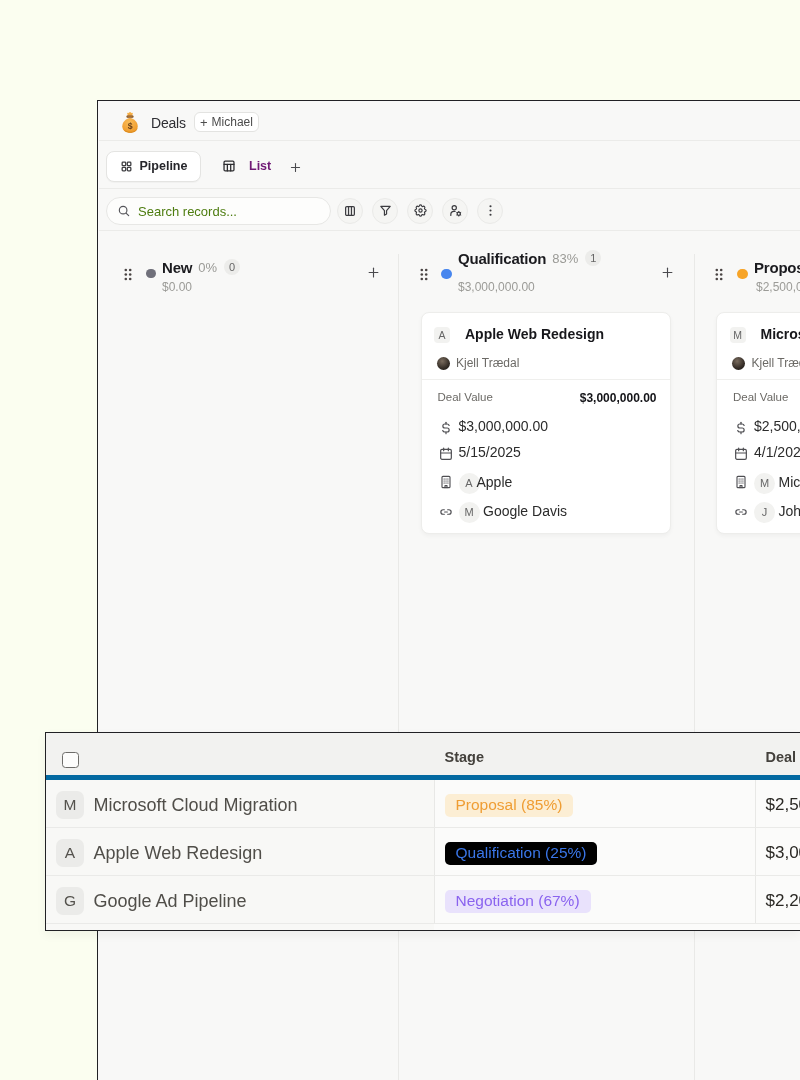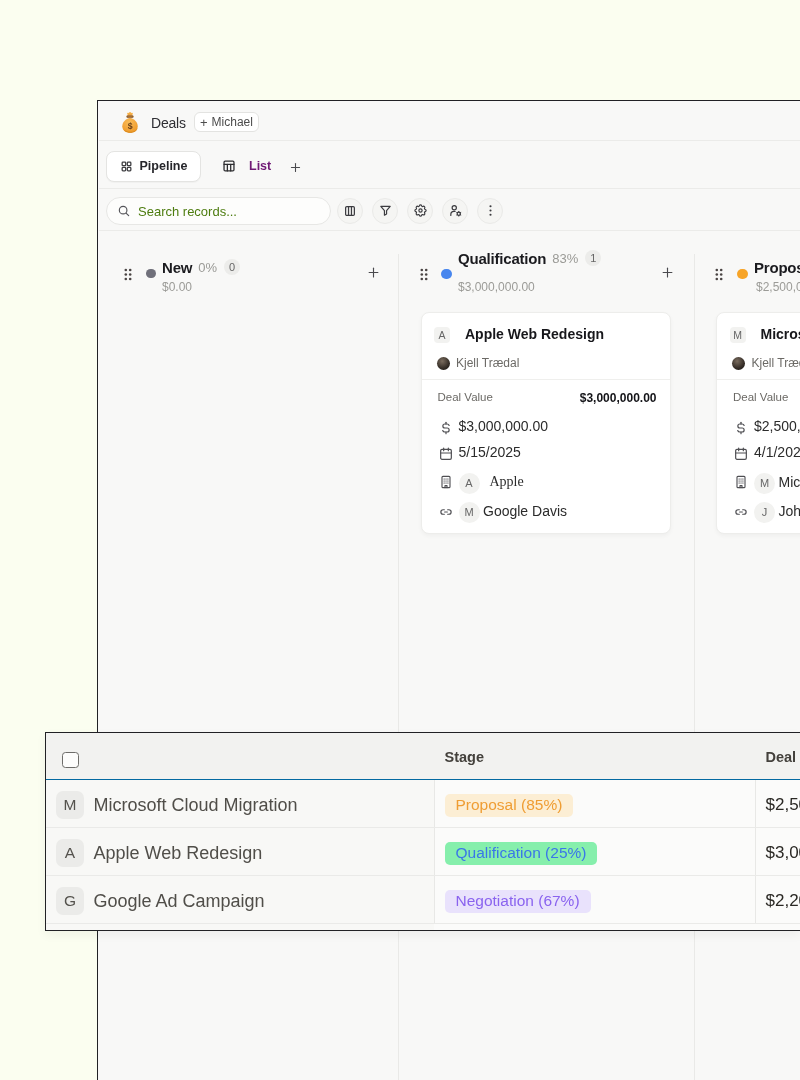--- a/index.html
+++ b/index.html
@@ -55,21 +55,21 @@
   .fld-value-b { font-size:12px; font-weight:700; color:#141418; }
   .fld-txt { font-size:14px; color:#2b2b2b; }
   .chip-rd { width:21px; height:21px; border-radius:50%; background:#f2f2f0; color:#666;
       font-size:11px; display:flex; align-items:center; justify-content:center; }
 
   
   .tbl { position:absolute; left:45px; top:732px; width:755px; height:198.5px;
       background:#fbfbfa; border:1.5px solid #212125; border-right:none; z-index:20;
       box-shadow:0 4px 10px rgba(0,0,0,.05); }
   .tbl-head { position:absolute; left:0; top:0; width:100%; height:46.5px; background:#f2f2f0;
-      border-bottom:1px solid #0369a1; }
+      border-bottom:5px solid #0369a1; }
   .tbl-row { position:absolute; left:0; width:100%; height:48px; border-bottom:1px solid #eaeae8; }
   .namecol { position:absolute; left:0; top:0; height:100%; width:388px; background:#f8f8f6; }
   .tbl-vline { position:absolute; top:46.5px; width:1px; height:144px; background:#e8e8e6; }
   .rowchip { position:absolute; width:28px; height:28px; border-radius:7px; background:#ebebe9;
       color:#54524d; font-size:15.5px; font-weight:500; display:flex; align-items:center; justify-content:center; }
   .rowname { position:absolute; font-size:18px; color:#504e49; white-space:nowrap; }
   .rowval { position:absolute; font-size:17px; font-weight:500; color:#2b2925; white-space:nowrap; }
   .pill { position:absolute; height:23.5px; border-radius:5px; padding:0 11px; font-size:15.5px; font-weight:500; white-space:nowrap;
       display:flex; align-items:center; }
   .checkbox { position:absolute; left:16px; top:18.5px; width:16.5px; height:16.5px; border-radius:3.5px;
@@ -282,21 +282,21 @@
       <line x1="9" y1="10.5" x2="9.5" y2="10.5"></line>
         <line x1="11.8" y1="10.5" x2="12.3" y2="10.5"></line>
         <line x1="14.6" y1="10.5" x2="15.1" y2="10.5"></line>
       <line x1="9" y1="13.5" x2="9.5" y2="13.5"></line>
         <line x1="11.8" y1="13.5" x2="12.3" y2="13.5"></line>
         <line x1="14.6" y1="13.5" x2="15.1" y2="13.5"></line>
       <path d="M10.5 20.5 v-3 h3 v3"></path>
     </svg>
   </div>
   <div class="chip-rd abs" style="left:37px; top:160px;">A</div>
-  <div class="fld-txt abs" style="left:68px; top:161.5px;font-family:Liberation Serif, serif;">Apple</div>
+  <div class="fld-txt abs" style="left:55px; top:161.5px;">Apple</div>
 
   <div class="abs" style="left:16px; top:191px;">
     <svg width="16" height="16" viewBox="0 0 24 24" fill="none" stroke="#4f4f53" stroke-width="1.8" stroke-linecap="round">
       <path d="M10 12 h4"></path>
       <path d="M14.5 8.6 h1.8 a3.4 3.4 0 0 1 0 6.8 h-1.8"></path>
       <path d="M9.5 8.6 h-1.8 a3.4 3.4 0 0 0 0 6.8 h1.8"></path>
     </svg>
   </div>
   <div class="chip-rd abs" style="left:37px; top:189px;">M</div>
   <div class="fld-txt abs" style="left:61.5px; top:190.5px;">Google Davis</div>
@@ -370,22 +370,22 @@
 
   <div class="tbl-row" style="top:46.5px;">
     <div class="rowchip" style="left:10px; top:11px;">M</div>
     <div class="rowname" style="left:47.5px; top:15.5px;">Microsoft Cloud Migration</div>
     <div class="pill" style="left:398.5px; top:14px; background:#fceed4; color:#ef9d33;">Proposal (85%)</div>
     <div class="rowval" style="left:719.5px; top:15.5px;">$2,500,000.00</div>
   </div>
   <div class="tbl-row" style="top:94.5px;">
     <div class="rowchip" style="left:10px; top:11px;">A</div>
     <div class="rowname" style="left:47.5px; top:15.5px;">Apple Web Redesign</div>
-    <div class="pill" style="left:398.5px; top:14px; background:#86efac; color:#3a76e8;">Qualification (25%)</div>
+    <div class="pill" style="left:398.5px; top:14px; background:#000000; color:#3a76e8;">Qualification (25%)</div>
     <div class="rowval" style="left:719.5px; top:15.5px;">$3,000,000.00</div>
   </div>
   <div class="tbl-row" style="top:142.5px;">
     <div class="rowchip" style="left:10px; top:11px;">G</div>
-    <div class="rowname" style="left:47.5px; top:15.5px;">Google Ad Campaign</div>
+    <div class="rowname" style="left:47.5px; top:15.5px;">Google Ad Pipeline</div>
     <div class="pill" style="left:398.5px; top:14px; background:#e9e2fc; color:#8a63ef;">Negotiation (67%)</div>
     <div class="rowval" style="left:719.5px; top:15.5px;">$2,200,000.00</div>
   </div>
 </div>
 
 </body></html>

